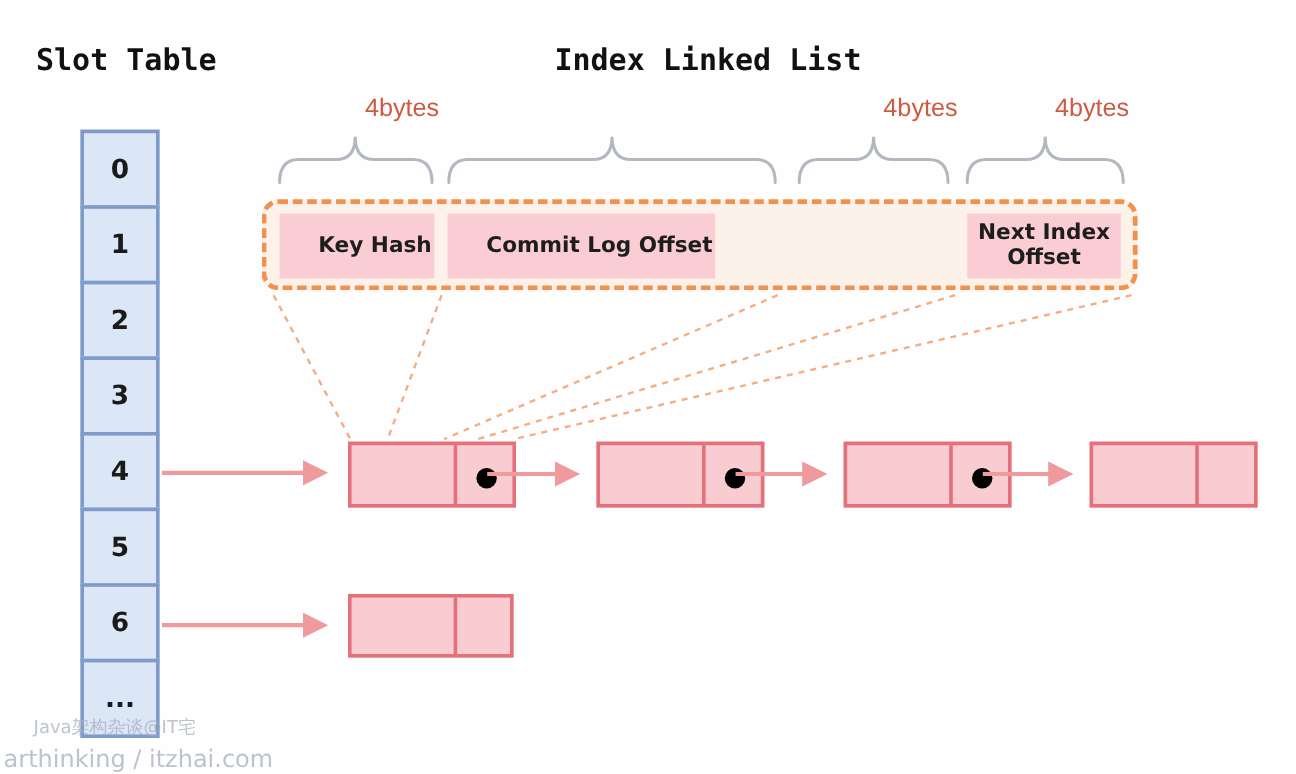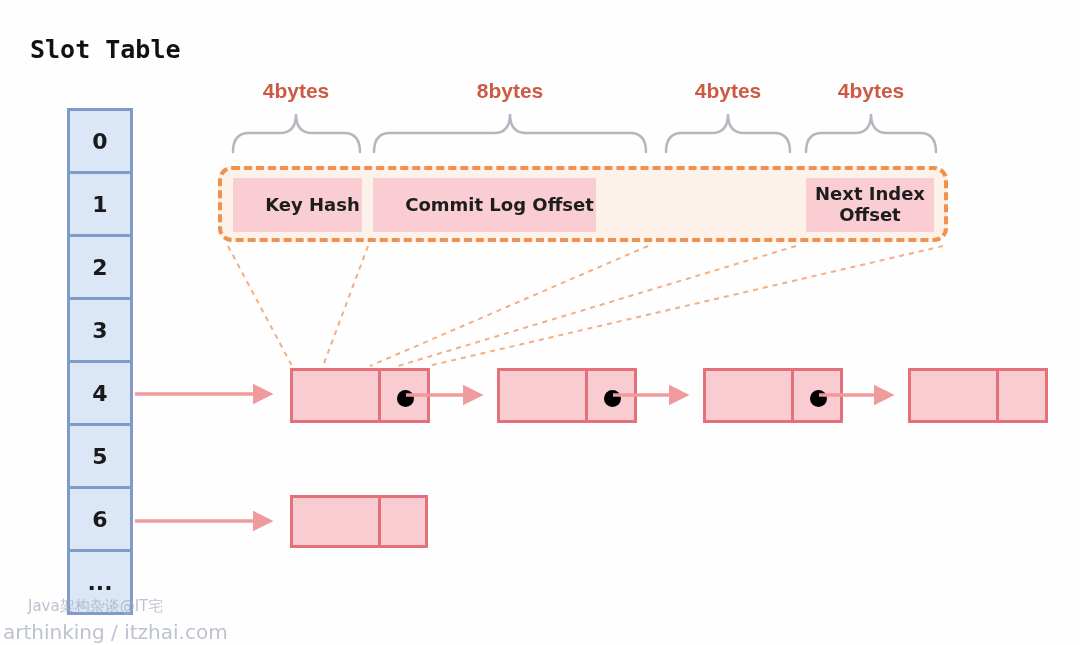--- a/index.html
+++ b/index.html
@@ -5,22 +5,22 @@
   html,body{margin:0;padding:0;background:#ffffff;}
   #canvas{
     position:relative;width:1080px;height:645px;background:#fffefe;overflow:hidden;
     font-family:"DejaVu Sans","Liberation Sans",sans-serif;
   }
   .title{
     position:absolute;font-family:"DejaVu Sans Mono","Liberation Mono",monospace;
     font-weight:bold;font-size:25px;color:#111111;letter-spacing:0px;white-space:nowrap;
   }
   .byte-label{
-    position:absolute;width:140px;top:79px;text-align:center;
-    font-weight:700;font-size:21px;color:#cd5b44;
+    position:absolute;width:140px;top:79px;text-align:right;
+    font-weight:400;font-size:21px;color:#cd5b44;
     font-family:"Liberation Sans","DejaVu Sans",sans-serif;
   }
   .dashed-box{
     position:absolute;left:218px;top:166px;width:730px;height:76px;box-sizing:border-box;
     border:4px dashed #f0914e;border-radius:14px;background:#fdf2ea;
   }
   .field-box{
     position:absolute;top:178px;height:54px;box-sizing:border-box;background:#f9cdd3;
     display:flex;align-items:center;justify-content:center;text-align:center;
     font-weight:bold;font-size:18px;line-height:1.15;color:#1d1d1d;
@@ -46,23 +46,23 @@
     position:absolute;color:rgba(166,174,190,0.75);z-index:10;white-space:nowrap;
     font-family:"DejaVu Sans","Liberation Sans",sans-serif;
   }
 </style>
 </head>
 <body>
 
 <div id="canvas">
 
   <div class="title" style="left:30px;top:35px;">Slot Table</div>
+  <div class="title" style="left:462px;top:35px;">Index Linked List</div>
 
   <div class="byte-label" style="left:226px;">4bytes</div>
-  <div class="byte-label" style="left:440px;">8bytes</div>
   <div class="byte-label" style="left:658px;">4bytes</div>
   <div class="byte-label" style="left:801px;">4bytes</div>
 
   <div class="dashed-box"></div>
 
   <div class="field-box" style="left:233px;width:129px;">Key Hash</div>
   <div class="field-box" style="left:373px;width:223px;">Commit Log Offset</div>
   <div class="field-box" style="left:806px;width:128px;padding:0 0;">Next Index Offset</div>
 
   <div id="slot-table">

